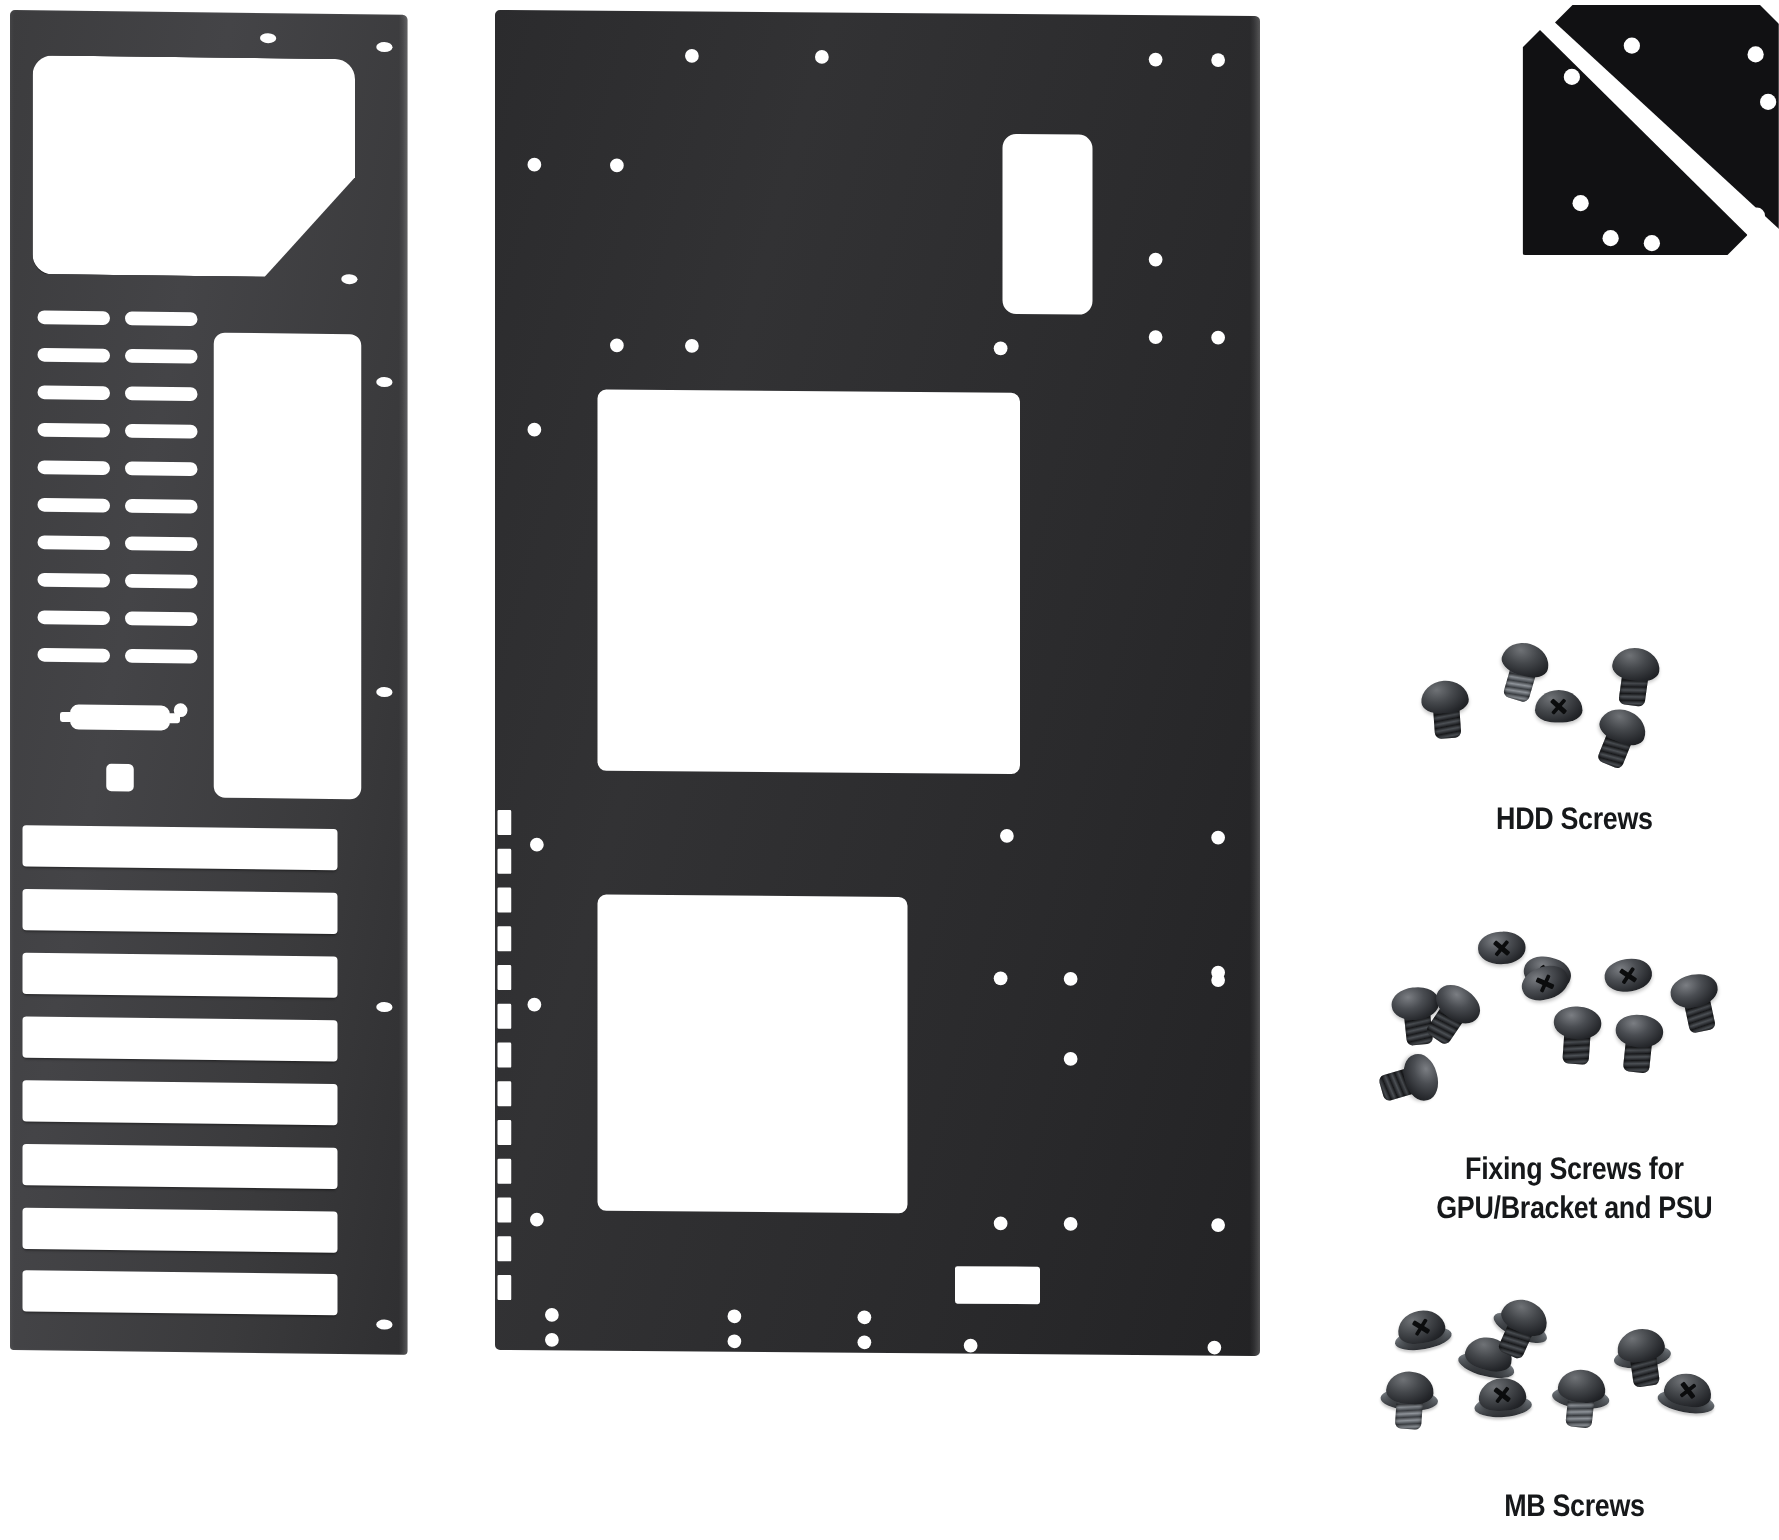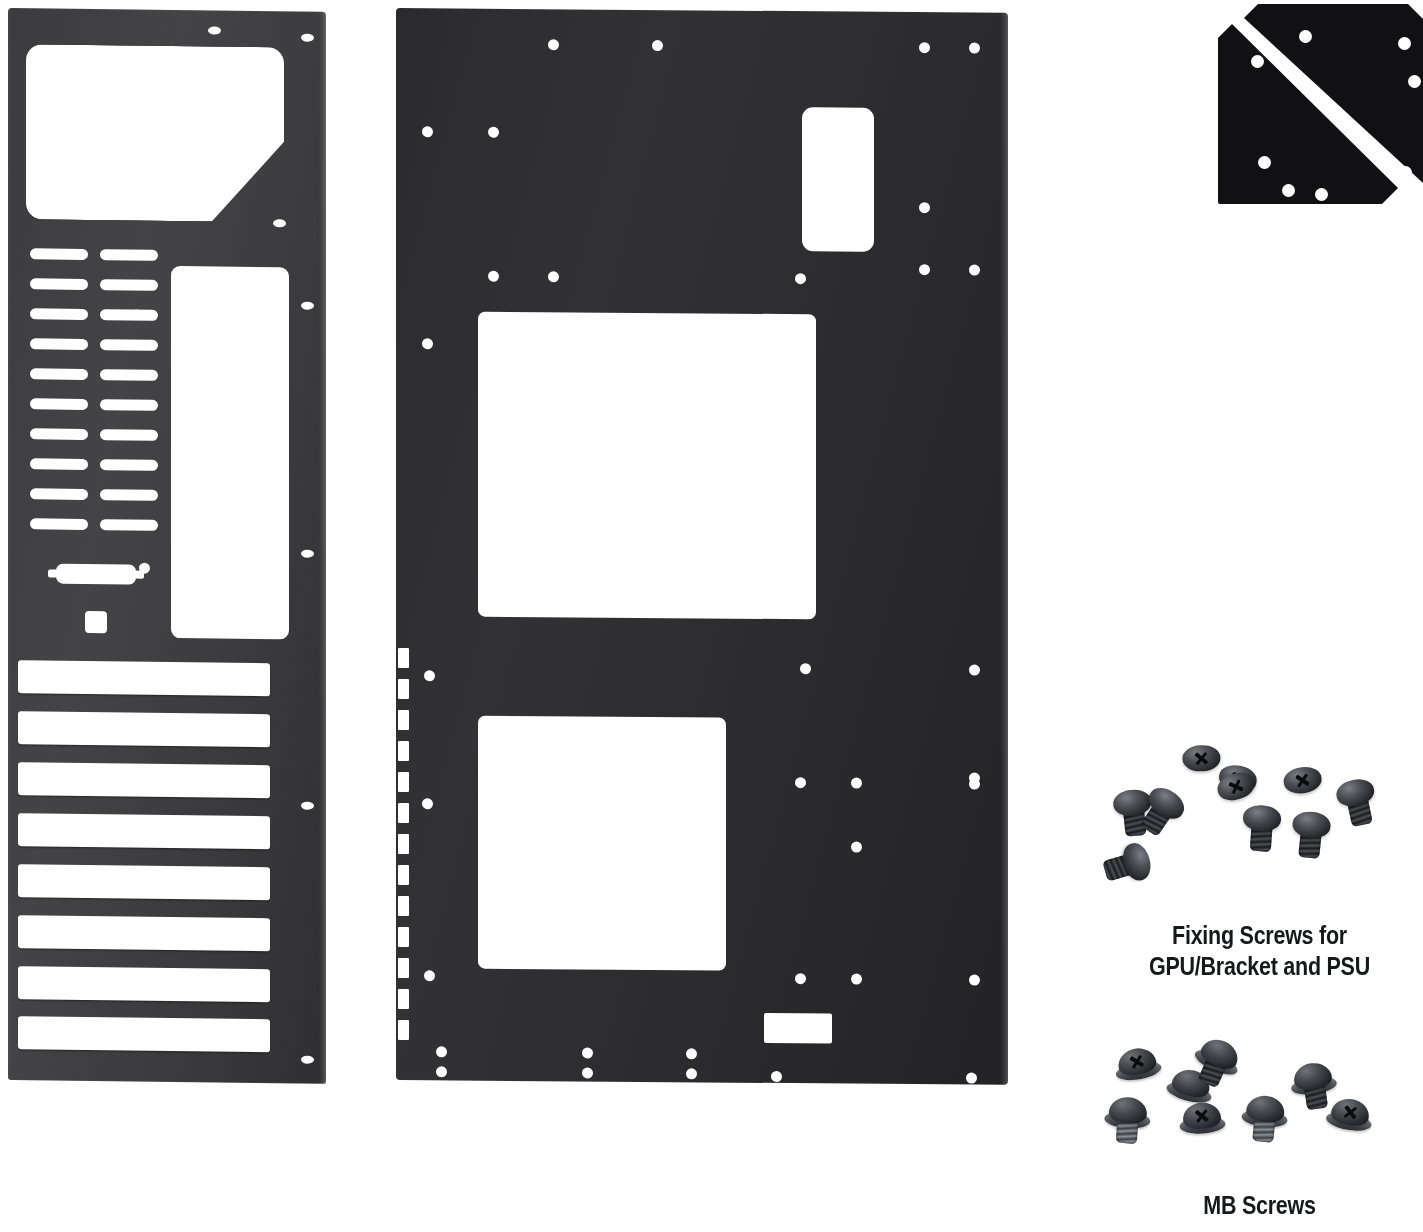--- a/index.html
+++ b/index.html
@@ -477,20 +477,48 @@
         <span class="bhole" style="left:312px;top:75px;"></span>
         <span class="bhole" style="left:303px;top:166px;"></span>
         <span class="bhole" style="left:155px;top:55px;"></span>
         <span class="bhole" style="left:162px;top:156px;"></span>
         <span class="bhole" style="left:186px;top:184px;"></span>
         <span class="bhole" style="left:219px;top:188px;"></span>
       </div>
     </div>
 
 
+    <div class="part-block" style="top:500px;">
+      <div class="part-art hw-art" id="hdd-art" style="height:140px;">
+          <div style="position:absolute;left:40px;top:46px;transform:rotate(-4deg);">
+            <div class="shank" style="left:9px;top:16px;"></div>
+            <div class="screw" style="left:0px;top:0px;"></div>
+          </div>
+          <div style="position:absolute;left:110px;top:10px;transform:rotate(16deg);">
+            <div class="shank brightsteel" style="left:9px;top:16px;"></div>
+            <div class="screw" style="left:0px;top:0px;"></div>
+          </div>
+          <div style="position:absolute;left:132px;top:52px;transform:rotate(0deg);">
+            <div class="screw" style="left:0px;top:0px;">
+              <div class="cross" style=""></div>
+            </div>
+          </div>
+          <div style="position:absolute;left:196px;top:16px;transform:rotate(8deg);">
+            <div class="shank" style="left:9px;top:16px;"></div>
+            <div class="screw" style="left:0px;top:0px;"></div>
+          </div>
+          <div style="position:absolute;left:190px;top:62px;transform:rotate(22deg);">
+            <div class="shank" style="left:9px;top:16px;"></div>
+            <div class="screw" style="left:0px;top:0px;"></div>
+          </div>
+        </div>
+      <div class="part-caption">
+        <span class="cap-line">HDD Screws</span>
+      </div>
+    </div>
 
     <div class="part-block" style="top:740px;">
       <div class="part-art hw-art" id="fixing-art" style="height:180px;">
           <div style="position:absolute;left:16px;top:52px;transform:rotate(-6deg);">
             <div class="shank" style="left:9px;top:16px;"></div>
             <div class="screw flange" style="left:0px;top:0px;"></div>
           </div>
           <div style="position:absolute;left:62px;top:42px;transform:rotate(34deg);">
             <div class="shank" style="left:9px;top:16px;"></div>
             <div class="screw flange" style="left:0px;top:0px;"></div>

